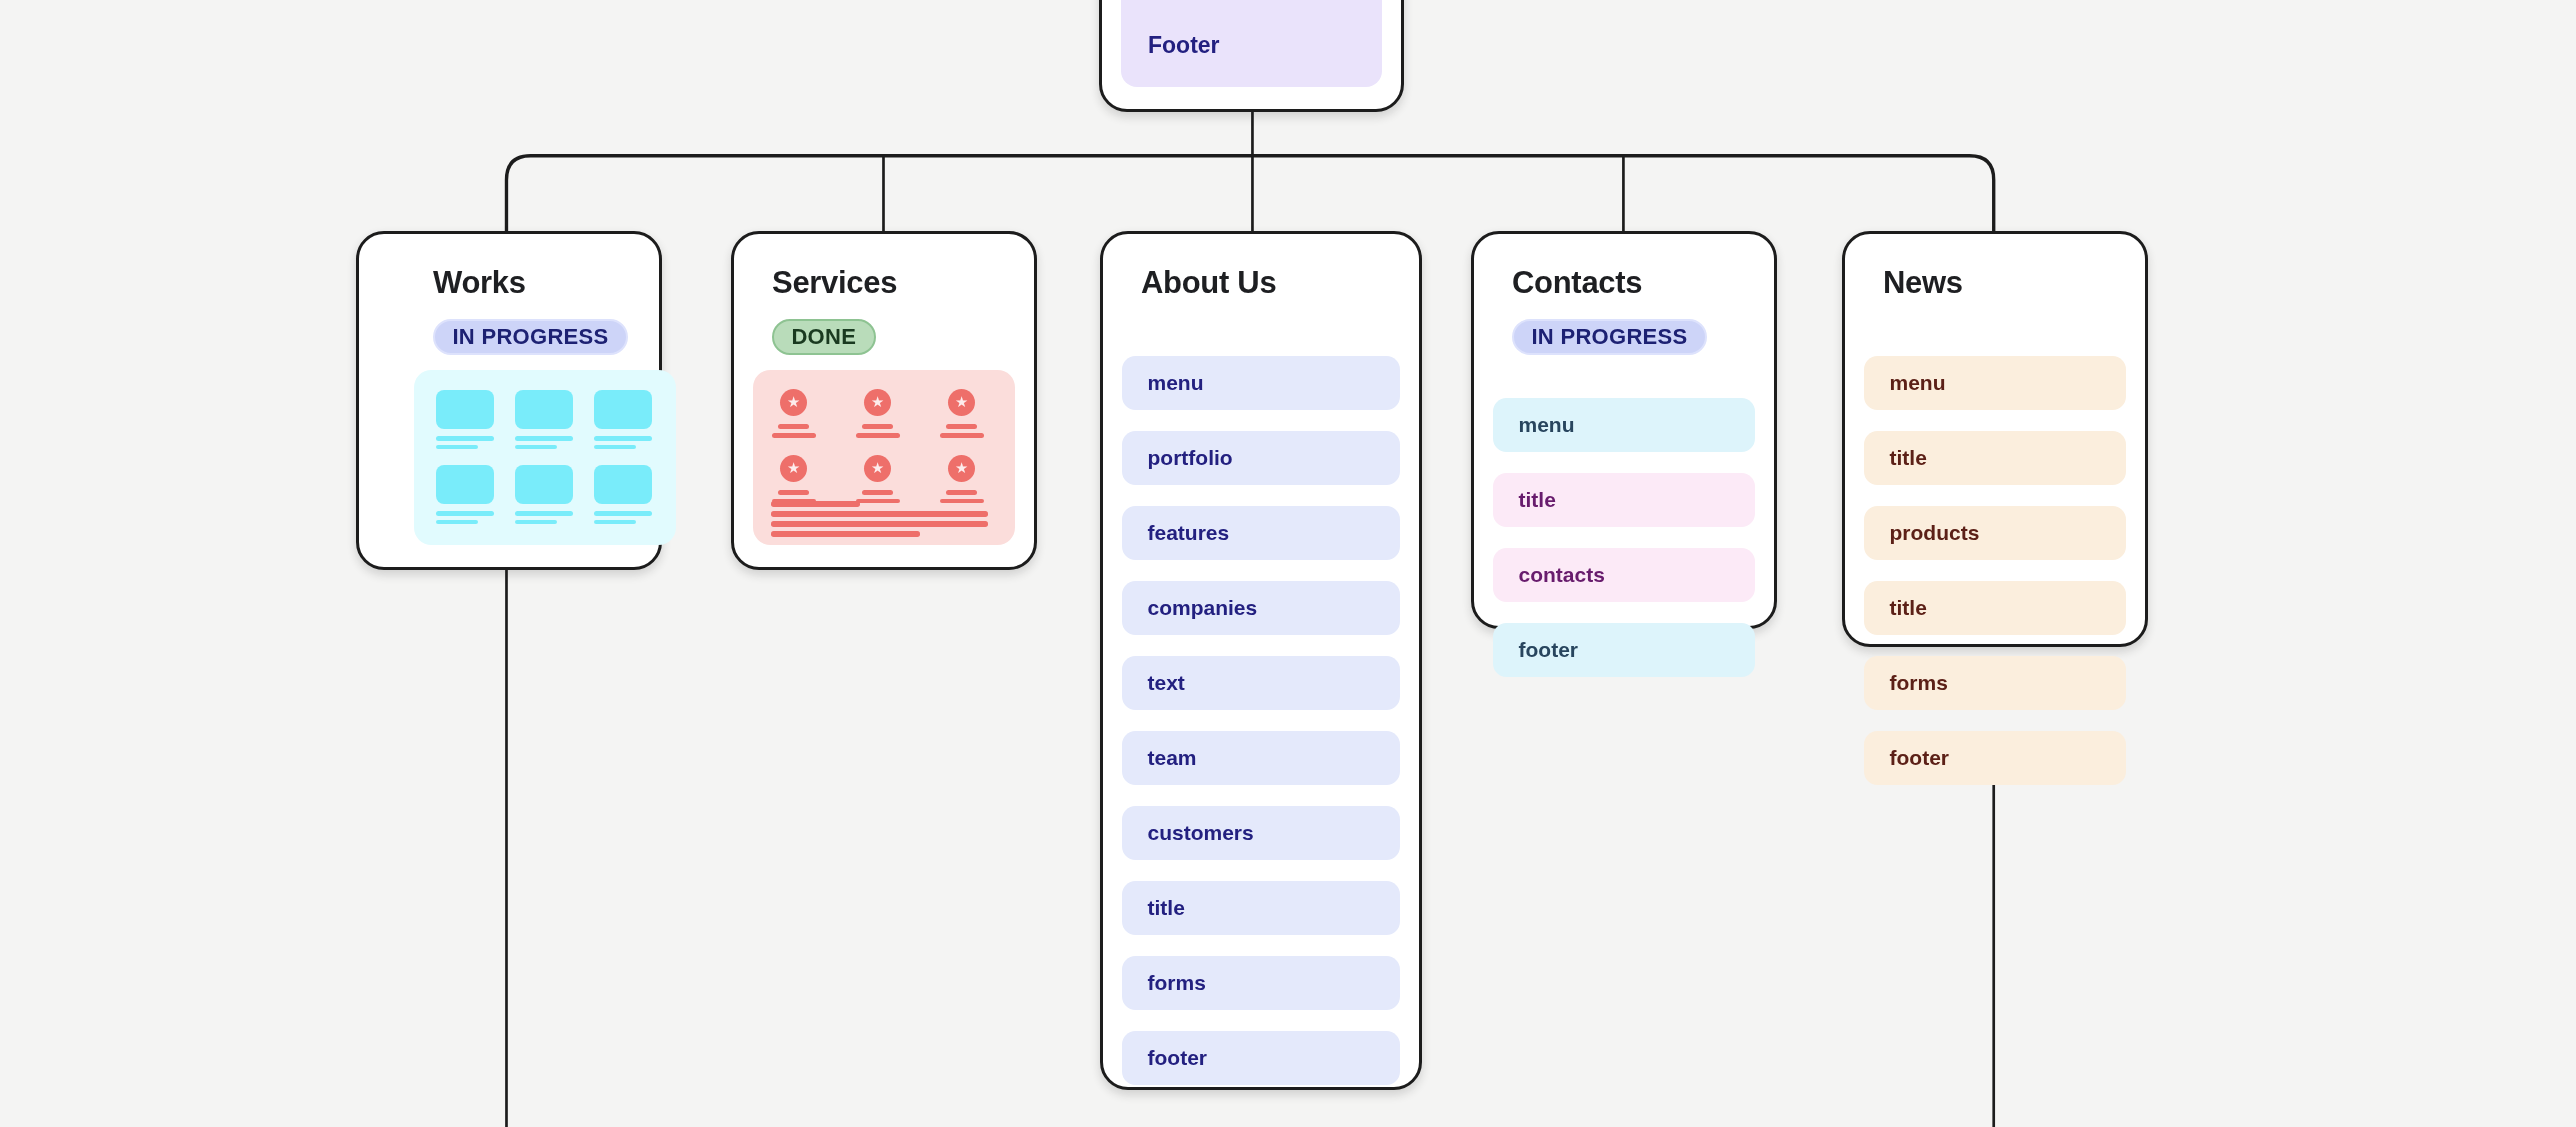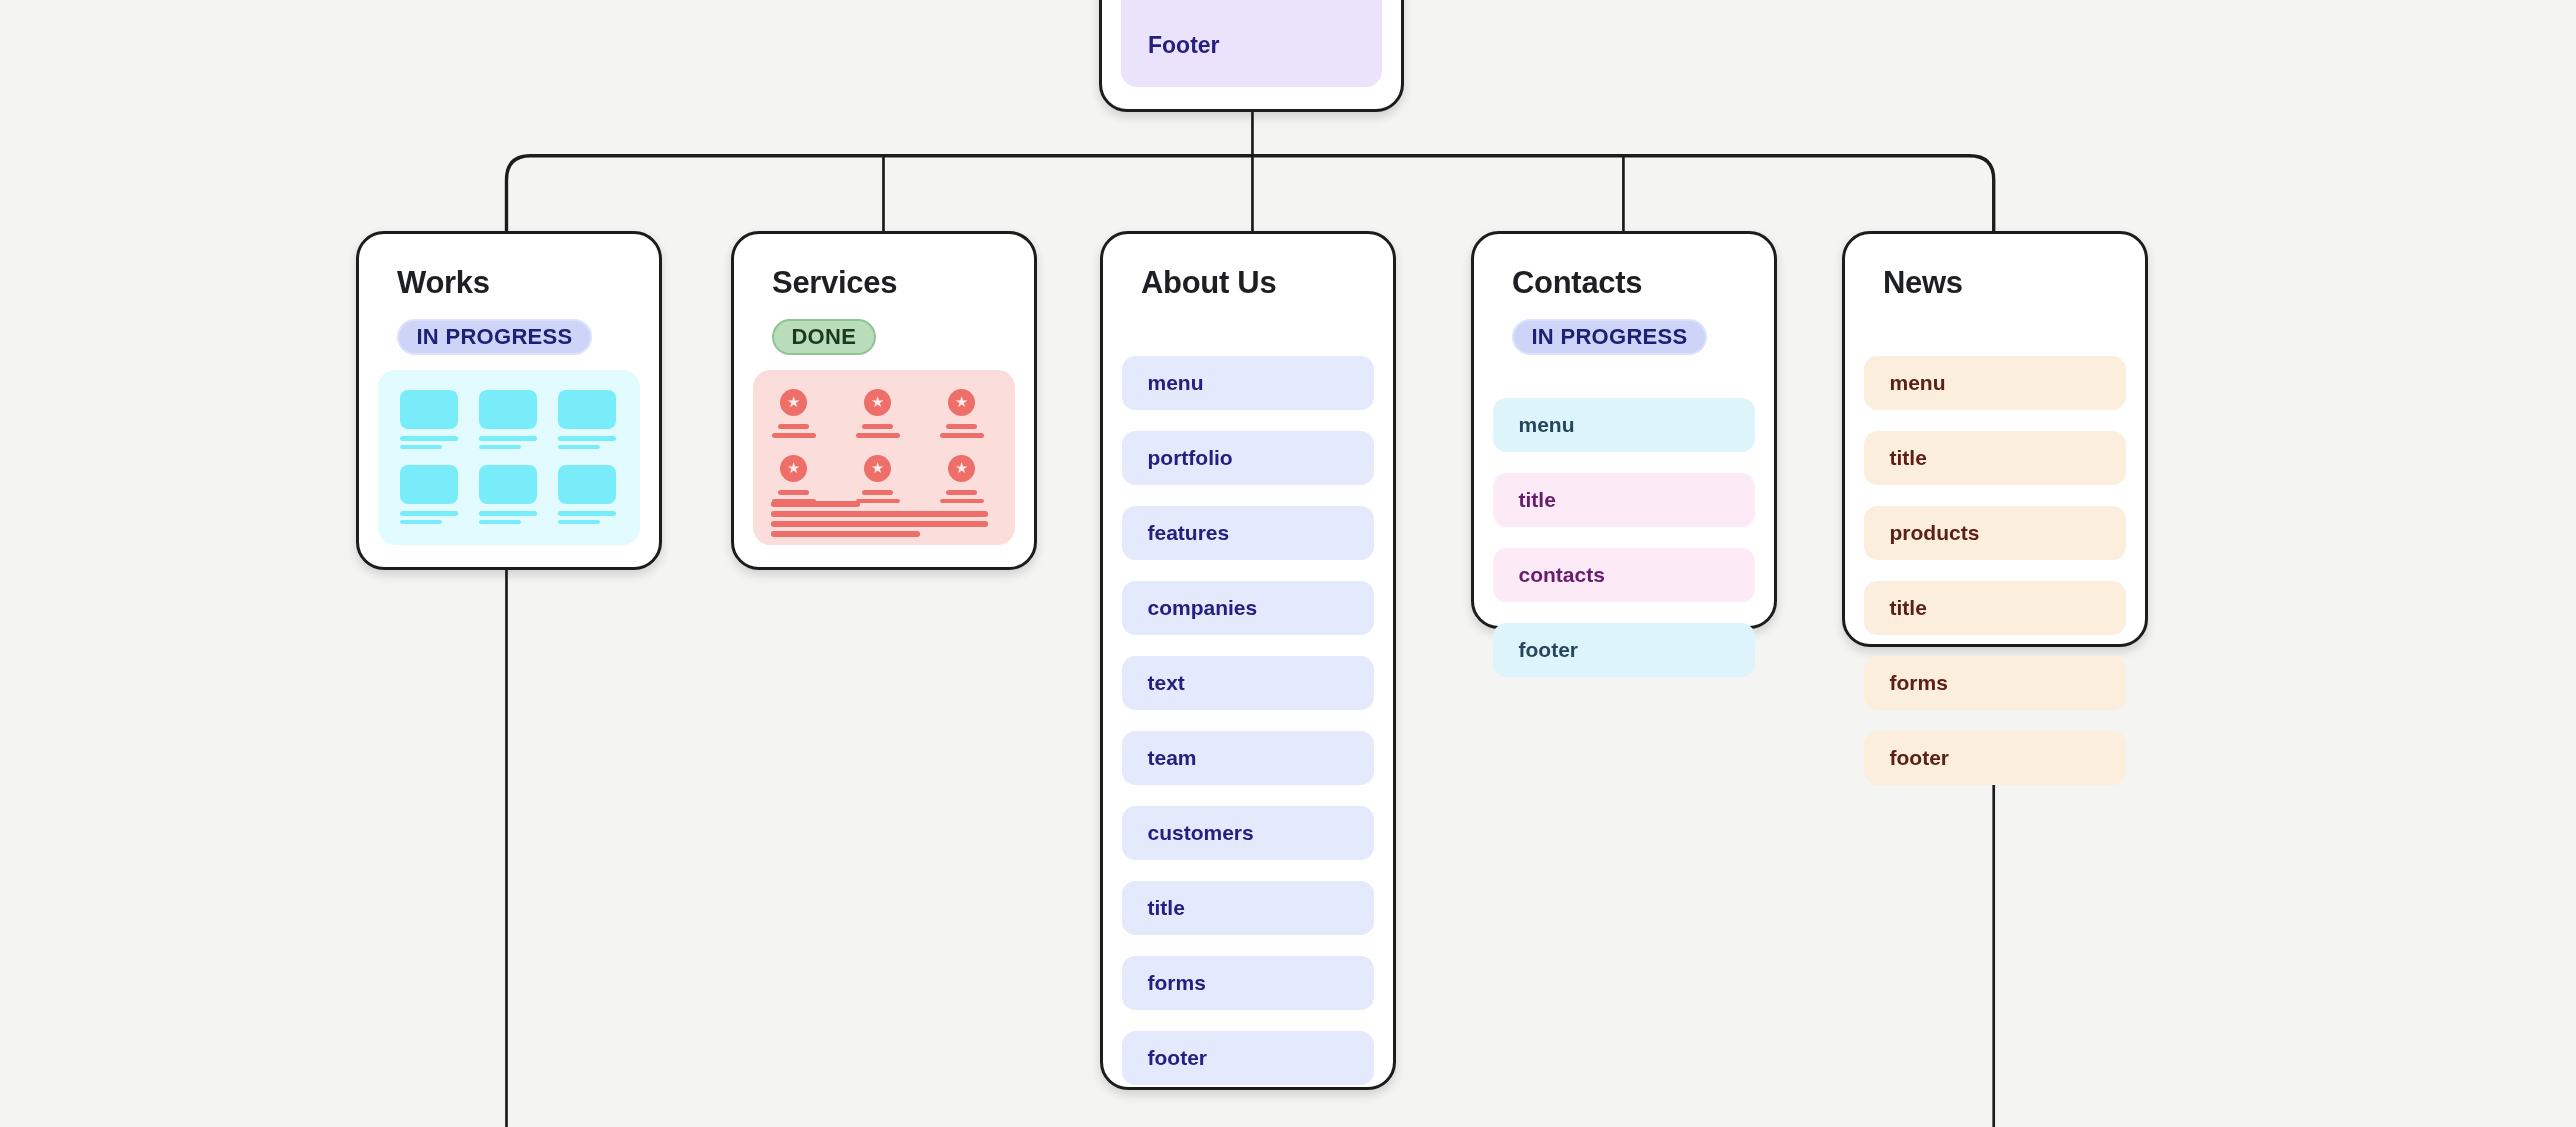--- a/index.html
+++ b/index.html
@@ -18,23 +18,23 @@
   .canvas{position:relative;width:2576px;height:1128px;overflow:hidden;
           background:var(--canvas-bg);font-family:"Liberation Sans",sans-serif;}
   svg.connectors{position:absolute;left:0;top:0;width:2576px;height:1128px;}
   svg.connectors path{stroke:var(--line-color);fill:none;}
   svg.connectors path.trunk{stroke-width:5px;}
   svg.connectors path.stem{stroke-width:4px;}
 
   .card{position:absolute;background:var(--card-bg);border:3.4px solid var(--line-color);
         border-radius:28px;box-sizing:border-box;box-shadow:0 4.7px 9.4px rgba(30,30,30,.16);}
   #footer-node{left:1099px;top:-50px;width:305px;height:162px;}
-  #works-card{left:356px;top:231px;width:306px;height:339px;}
+  #works-card{left:356px;top:231px;width:306px;height:339px;padding-left:36px;}
   #services-card{left:731px;top:231px;width:306px;height:339px;}
-  #about-card{left:1100px;top:231px;width:296px;height:859px;}
+  #about-card{left:1100px;top:231px;width:322px;height:859px;}
   #contacts-card{left:1471px;top:231px;width:306px;height:398px;}
   #news-card{left:1842px;top:231px;width:306px;height:416px;}
 
   .card-title{margin:30px 0 0 38px;font-size:31px;line-height:38px;font-weight:700;
               color:var(--title-color);letter-spacing:-0.3px;}
   .badge{display:inline-flex;margin:17.4px 0 0 38px;padding:6px 17.4px;border-radius:670px;
          font-size:22px;line-height:20px;font-weight:700;letter-spacing:0.3px;
          border:2px solid transparent;}
   .badge--progress{background:var(--badge-progress-bg);border-color:var(--badge-progress-border);color:var(--badge-progress-text);}
   .badge--done{background:var(--badge-done-bg);border-color:var(--badge-done-border);color:var(--badge-done-text);}

